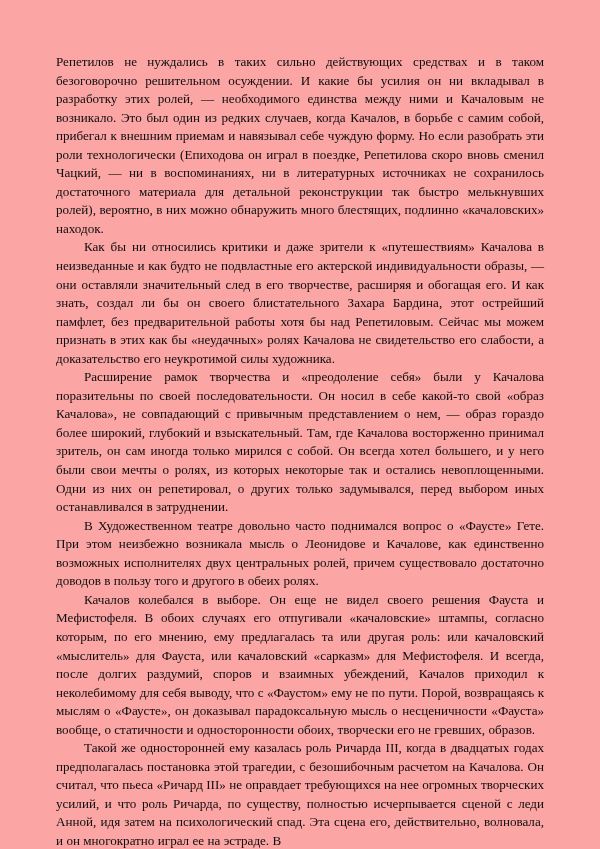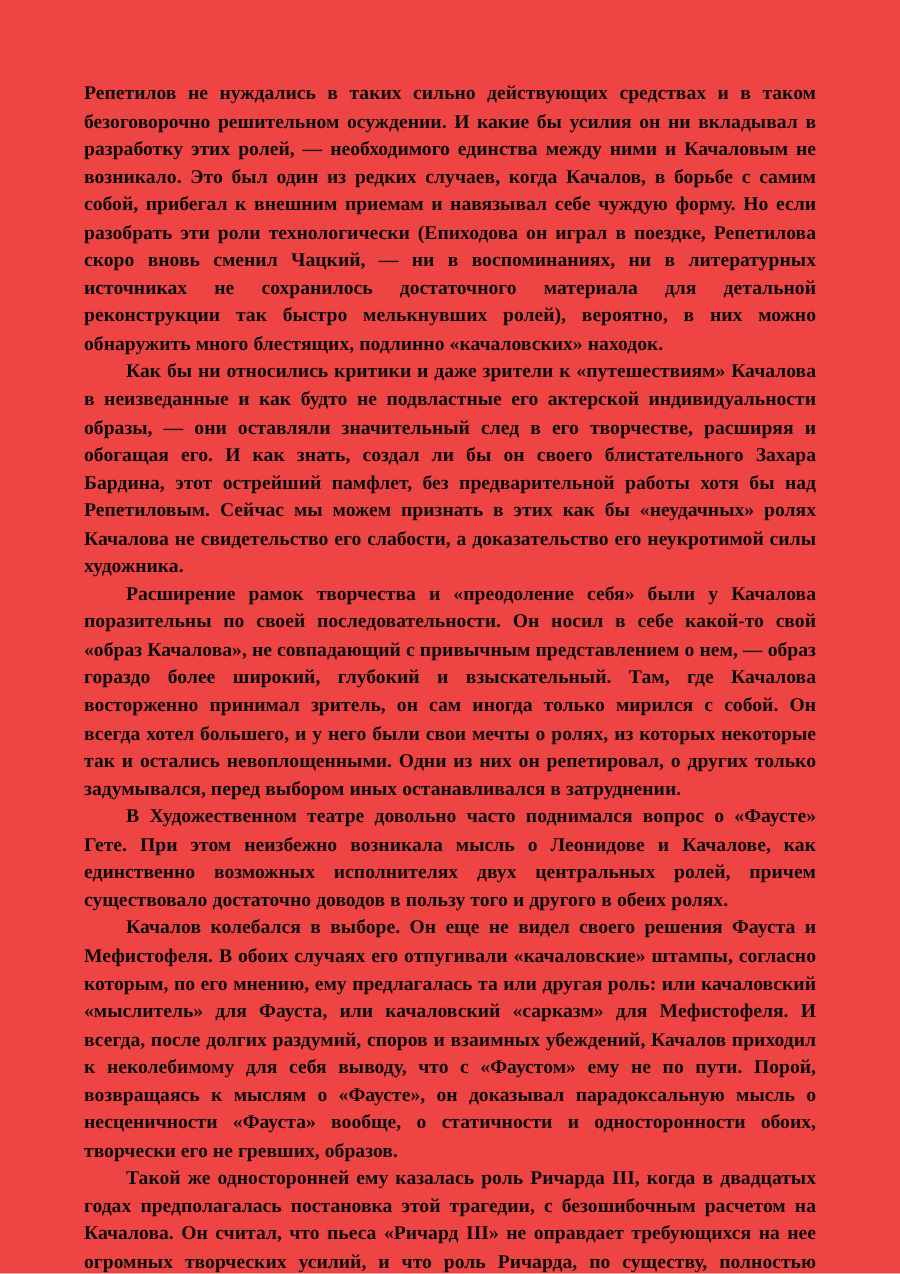--- a/index.html
+++ b/index.html
@@ -13,23 +13,22 @@
     height: 849px;
     overflow: hidden;
     font-family: "Liberation Serif", "DejaVu Serif", serif;
     color: #0d0d0d;
     -webkit-font-smoothing: antialiased;
   }
   .page {
     position: relative;
     width: 600px;
     height: 849px;
-    background: #ef4444;
+    background: #fca5a5;
     box-sizing: border-box;
-    font-weight: bold;
   }
   .text-column {
     position: absolute;
     left: 56px;
     top: 53px;
     width: 488px;
   }
   p.para {
     margin: 0;
     padding: 0;

